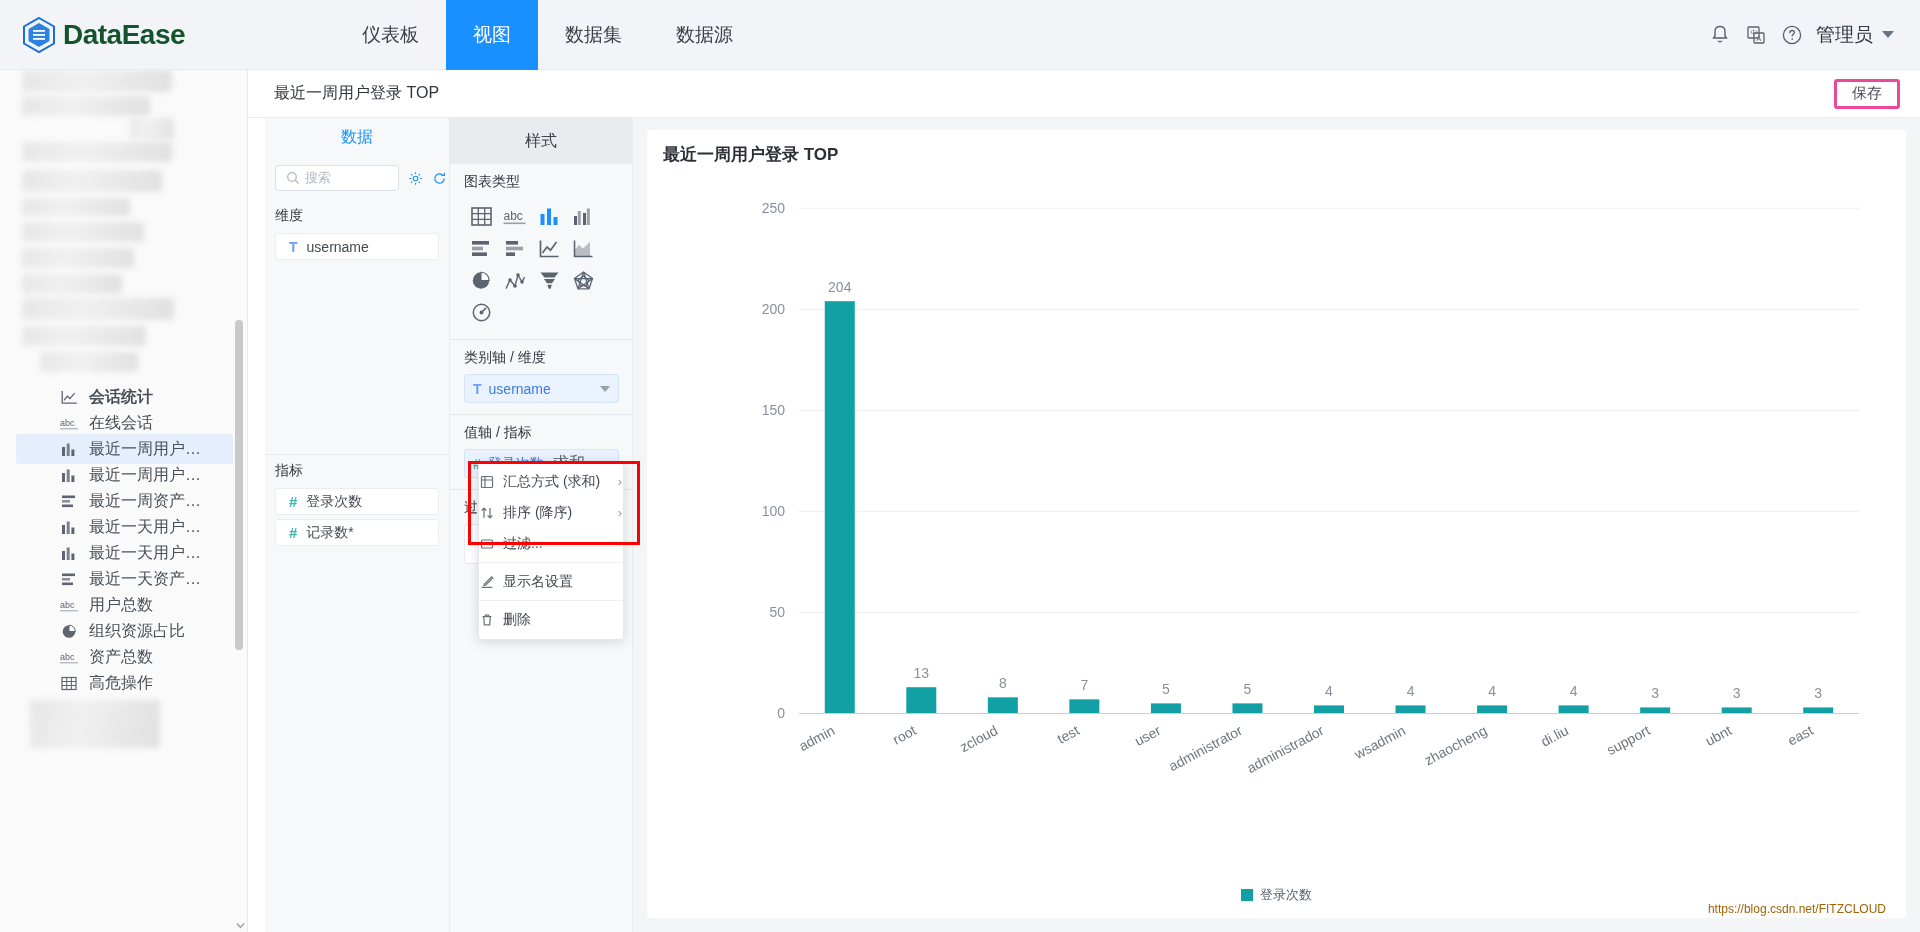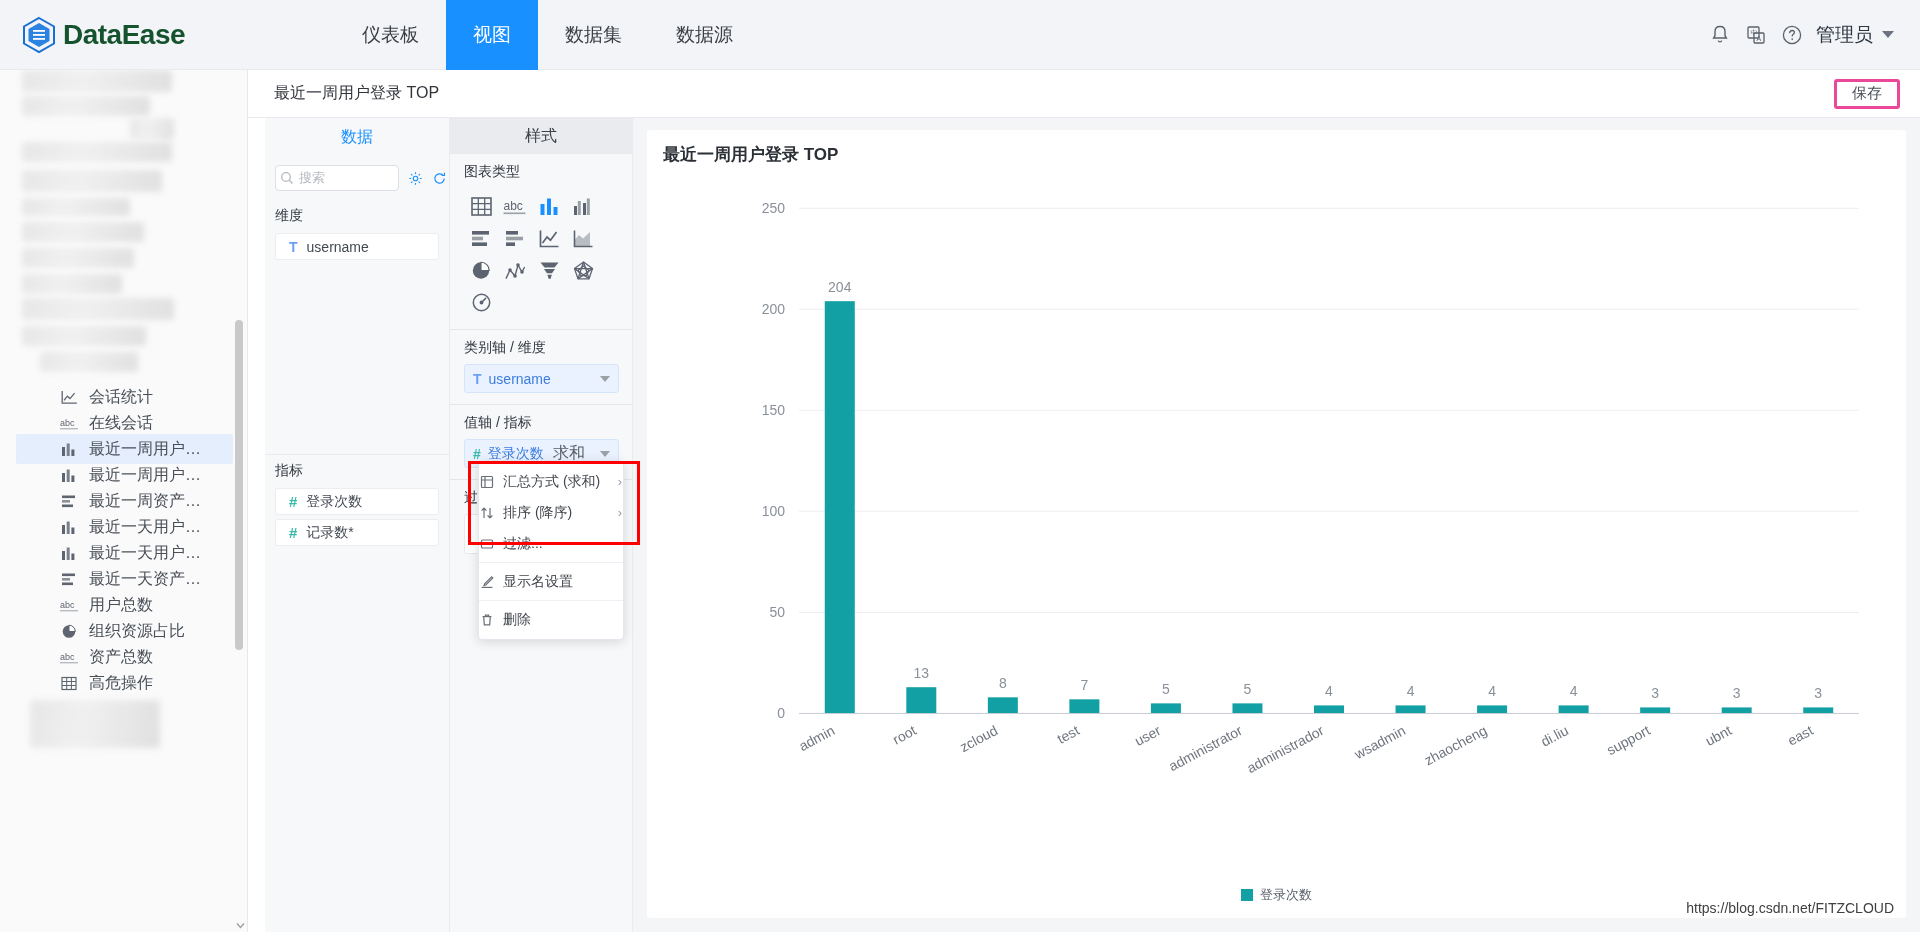--- a/index.html
+++ b/index.html
@@ -74,21 +74,21 @@
     position: absolute; top: 118px; left: 265px; width: 185px; height: 814px;
     background: #f7f8fa; border-right: 1px solid #e9ebee;
   }
   .panel-tabhead {
     height: 38px; display: flex; align-items: center; justify-content: center;
     font-size: 16px; color: #1890ff; background: #f7f8fa;
   }
   .search-row { display: flex; align-items: center; padding: 9px 0 9px 10px; }
   .search-box {
     width: 124px; height: 26px; background: #fff; border: 1px solid #dcdfe6;
-    border-radius: 4px; display: flex; align-items: center; padding: 0 4px;
+    border-radius: 4px; display: flex; align-items: center; padding: 0 10px;
   }
   .search-ph { font-size: 13px; color: #b4b8bf; margin-left: 5px; }
   .mini-icon { width: 14px; height: 14px; color: #b4b8bf; flex:0 0 auto; }
   .gear-i { margin-left: 9px; color: #1890ff; width: 15px; height: 15px; cursor:pointer;}
   .refresh-i { margin-left: 9px; color: #1890ff; width: 15px; height: 15px; cursor:pointer;}
   .sect-title { font-size: 14px; color: #333840; padding: 7px 0 4px 10px; }
   .field-chip {
     margin: 4px 10px 0 10px; height: 27px; background: #fff;
     border: 1px solid #ebedf0; border-radius: 3px;
     display: flex; align-items: center; padding-left: 13px; font-size: 14px; color: #444a52;
@@ -97,21 +97,21 @@
   .fchip-t { color:#6ca0f5; font-weight:bold; margin-right:9px; font-size:14px;}
   .fchip-h { color:#38b9a9; font-weight:bold; margin-right:9px; font-size:15px;}
   .dimension-area { height: 255px; border-bottom: 1px solid #e9ebee;}
 
   
   .panel-style {
     position: absolute; top: 118px; left: 450px; width: 183px; height: 814px;
     background: #f7f8fa; border-right: 1px solid #e9ebee;
   }
   .style-tabhead {
-    height: 36px; background: #e9ebee; display: flex; align-items: center;
+    height: 46px; background: #e9ebee; display: flex; align-items: center;
     justify-content: center; font-size: 16px; color: #3c4248;
   }
   .blk { padding: 9px 0 11px 14px; border-bottom: 1px solid #e4e7ea; }
   .blk-label { font-size: 14px; color: #333840; margin-bottom: 9px; }
   .chart-grid { display: grid; grid-template-columns: repeat(4, 34px); gap: 0px 0px; }
   .ctype {
     width: 34px; height: 32px; display: flex; align-items: center; justify-content: center;
     cursor: pointer; color: #5d6471;
   }
   .ctype.active { color: #1890ff; }
@@ -156,21 +156,21 @@
   }
   .chart-h { position:absolute; left:16px; top:13px; font-size:17px; font-weight:bold; color:#2b2f36; }
   .plot { position: absolute; left: 0; top: 0; width: 100%; height: 100%; }
   .legend-row {
     position: absolute; bottom: 14px; left: 0; width: 100%;
     display: flex; align-items: center; justify-content: center; gap: 7px;
     font-size: 13px; color: #5a6169;
   }
   .legend-swatch { width: 12px; height: 12px; background: #13a0a5; }
   .watermark {
-    position: absolute; right: 12px; bottom: 2px; font-size: 14px; color: #404040;
+    position: absolute; right: 20px; bottom: 2px; font-size: 12px; color: #a16207;
   }
 </style>
 </head>
 <body>
 
 <div class="topbar">
   <div class="logo-wrap">
     <span class="logo-mark">
       <svg width="34" height="38" viewBox="0 0 34 38">
         <polygon points="17,2 32,10.5 32,27.5 17,36 2,27.5 2,10.5" fill="none" stroke="#1a6fd4" stroke-width="2"></polygon>
@@ -227,21 +227,21 @@
   <div class="blur-block" style="left:22px;top:72px;width:150px;height:20px;"></div>
   <div class="blur-block" style="left:22px;top:100px;width:140px;height:22px;"></div>
   <div class="blur-block" style="left:22px;top:128px;width:108px;height:18px;"></div>
   <div class="blur-block" style="left:22px;top:152px;width:122px;height:20px;"></div>
   <div class="blur-block" style="left:22px;top:178px;width:112px;height:20px;"></div>
   <div class="blur-block" style="left:22px;top:204px;width:100px;height:20px;"></div>
   <div class="blur-block" style="left:22px;top:228px;width:152px;height:22px;"></div>
   <div class="blur-block" style="left:22px;top:256px;width:124px;height:20px;"></div>
   <div class="blur-block" style="left:40px;top:282px;width:98px;height:20px;"></div>
 
-  <div class="tree-item" style="top:312px;">
+  <div class="tree-item" style="top:312px;font-weight:bold;">
     <span class="tree-icon">
       <svg width="17" height="15" viewBox="0 0 17 15" fill="none" stroke="#5e6470" stroke-width="1.3">
         <path d="M1.2 1v12.2h14.6"></path>
           <path d="M3 10.4l3.3-4.2 2.7 2.4 4.6-5.4"></path>
       </svg>
     </span>
     <span class="tree-label">会话统计</span>
   </div>
 
   <div class="tree-item" style="top:338px;">

